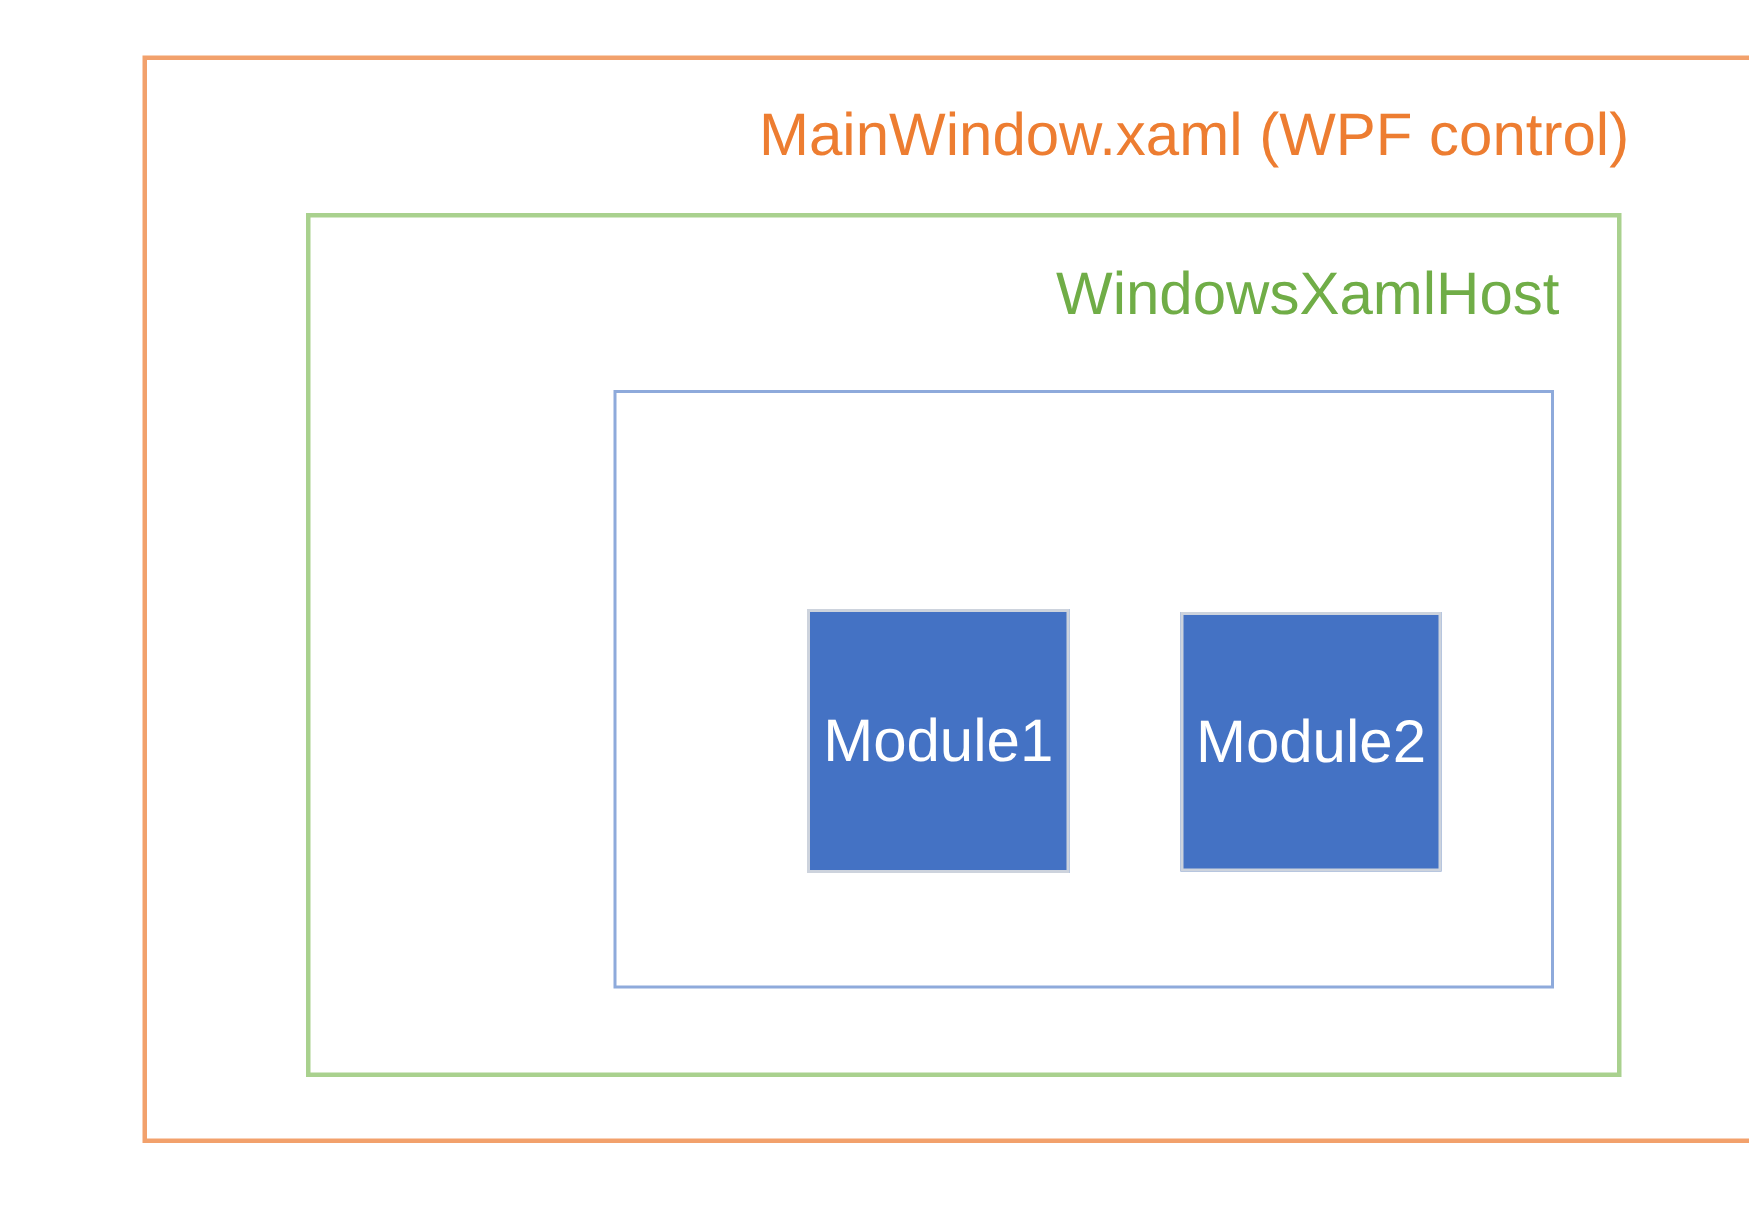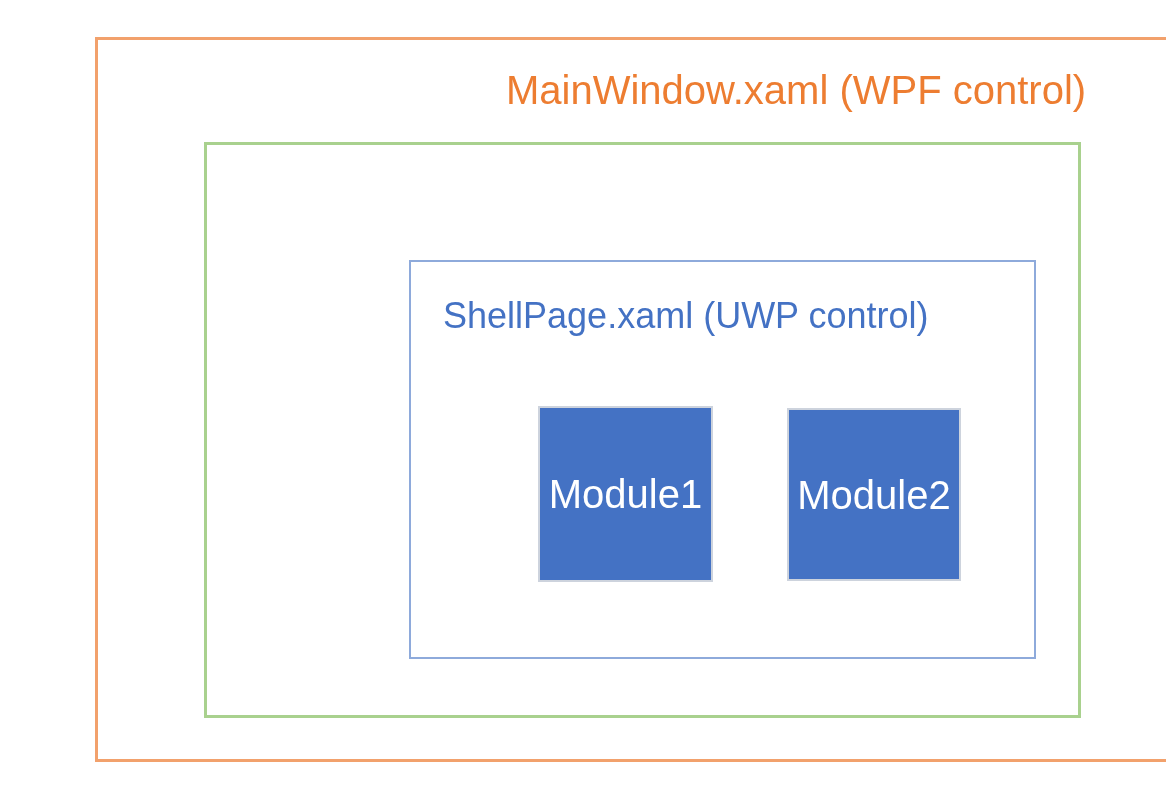--- a/index.html
+++ b/index.html
@@ -92,24 +92,24 @@
 <body>
 
 <div id="canvas">
 
   <div class="box" id="mainwindow-box">
 
     <div id="mainwindow-label">MainWindow.xaml (WPF control)</div>
 
     <div class="box" id="xamlhost-box">
 
+      <div id="xamlhost-label">WindowsXamlHost</div>
 
       <div class="box" id="shellpage-box">
 
-        <div id="shellpage-label">ShellPage.xaml (UWP control)</div>
 
         <div class="module" id="module-1">
           <span>Module</span>
           <span>1</span>
         </div>
 
         <div class="module" id="module-2">
           <span>Module</span>
           <span>2</span>
         </div>

